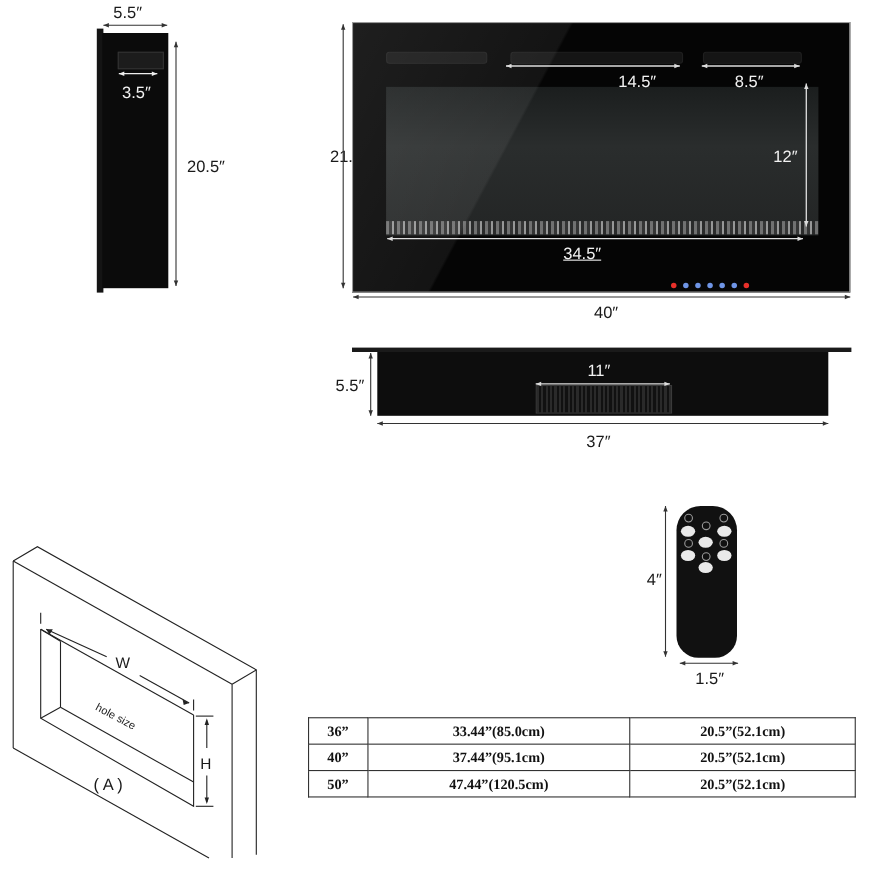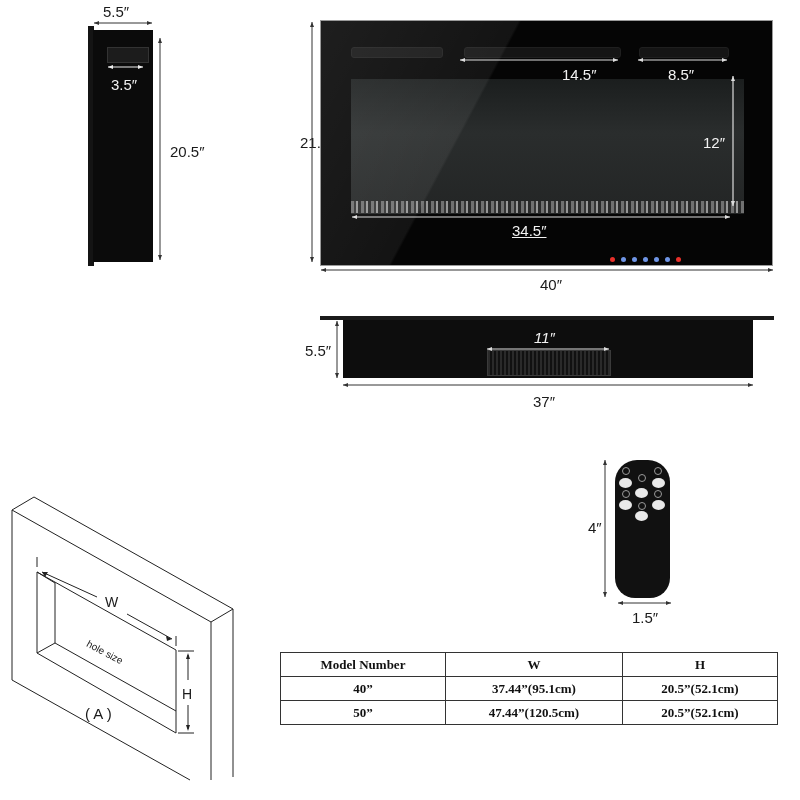--- a/index.html
+++ b/index.html
@@ -117,21 +117,21 @@
     <polygon points="337,321 335,326 339,326" fill="#333"></polygon>
     <polygon points="337,378 335,373 339,373" fill="#333"></polygon>
     <line x1="487" y1="349" x2="609" y2="349" stroke="#ddd" stroke-width="1.2"></line>
     <polygon points="487,349 492,347 492,351" fill="#ddd"></polygon>
     <polygon points="609,349 604,347 604,351" fill="#ddd"></polygon>
     <line x1="343" y1="385" x2="753" y2="385" stroke="#333" stroke-width="1"></line>
     <polygon points="343,385 348,383 348,387" fill="#333"></polygon>
     <polygon points="753,385 748,383 748,387" fill="#333"></polygon>
   </svg>
   <div class="dim" style="left:305px;top:342px;">5.5″</div>
-  <div class="dim-w" style="left:534px;top:329px;font-style:italic;">11″</div>
+  <div class="dim-w" style="left:534px;top:329px;">11″</div>
   <div class="dim" style="left:533px;top:393px;text-align:center;">37″</div>
 </div>
 
 <div>
   <svg width="800" height="800" style="left:0;top:0;">
     <line x1="605" y1="460" x2="605" y2="597" stroke="#333" stroke-width="1"></line>
     <polygon points="605,460 603,465 607,465" fill="#333"></polygon>
     <polygon points="605,597 603,592 607,592" fill="#333"></polygon>
     <line x1="618" y1="603" x2="671" y2="603" stroke="#333" stroke-width="1"></line>
     <polygon points="618,603 623,601 623,605" fill="#333"></polygon>
@@ -190,23 +190,23 @@
   </svg>
   <div class="dim" style="left:105px;top:594px;font-size:14px;">W</div>
   <div class="dim" style="left:90px;top:638px;font-size:10px;transform:rotate(28deg);transform-origin:left top;">hole size</div>
   <div class="dim" style="left:182px;top:686px;font-size:14px;">H</div>
   <div class="dim" style="left:85px;top:705px;font-size:15px;">( A )</div>
 </div>
 
 <table class="frame">
   <tbody>
   <tr>
-    <th style="width:164px;">Model Number</th>
-    <th style="width:176px;">W</th>
-    <th>H</th>
+    <td>36”</td>
+    <td>33.44”(85.0cm)</td>
+    <td>20.5”(52.1cm)</td>
   </tr>
   <tr>
     <td>40”</td>
     <td>37.44”(95.1cm)</td>
     <td>20.5”(52.1cm)</td>
   </tr>
   <tr>
     <td>50”</td>
     <td>47.44”(120.5cm)</td>
     <td>20.5”(52.1cm)</td>

